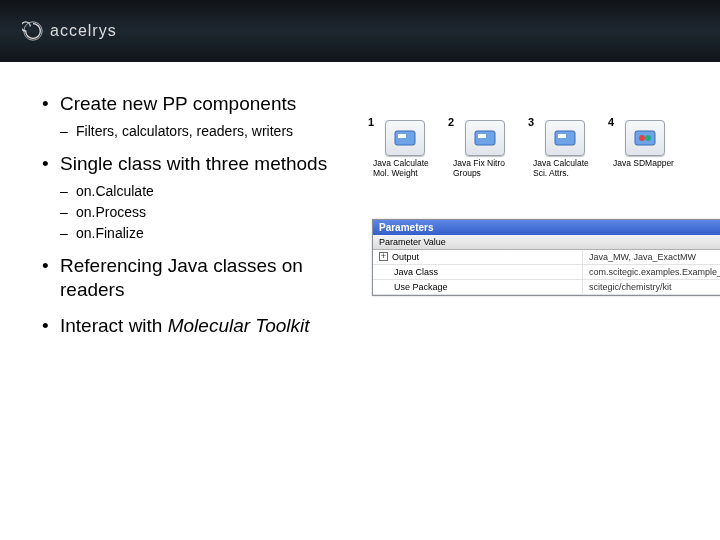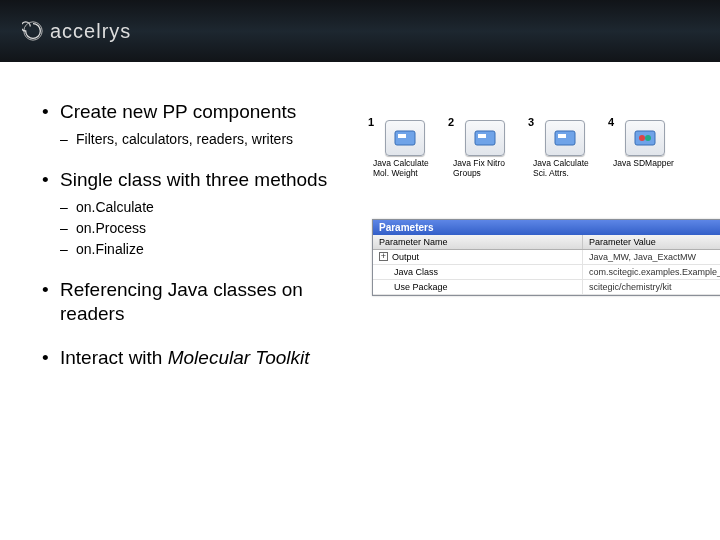--- a/index.html
+++ b/index.html
@@ -30,21 +30,21 @@
     box-sizing: border-box;
   }
   .title {
     font-size: 26px;
     font-weight: bold;
   }
   .brand {
     display: flex;
     align-items: center;
     gap: 6px;
-    font-size: 20px;
+    font-size: 16px;
     letter-spacing: 1px;
     color: #ddd;
   }
   .brand svg { flex: 0 0 auto; }
   
   .body {
     display: flex;
     padding: 18px 22px 0 42px;
     box-sizing: border-box;
     height: calc(100% - 62px);
@@ -53,21 +53,21 @@
   .rightcol { flex: 1; padding-top: 40px; }
   
   ul.lvl1 {
     margin: 0;
     padding: 0;
     list-style: none;
   }
   ul.lvl1 > li {
     position: relative;
     padding-left: 18px;
-    margin: 20px 0 6px 0;
+    margin: 12px 0 6px 0;
     font-size: 19px;
     line-height: 1.25;
   }
   ul.lvl1 > li::before {
     content: "•";
     position: absolute;
     left: 0;
     top: 0;
     color: #000;
   }
@@ -273,21 +273,20 @@
                 <circle cx="16" cy="11" r="3" fill="#2a8"></circle>
               </svg>
           </div>
           <div class="label">Java SDMapper</div>
         </div>
       </div>
 
       <div class="param-panel">
         <div class="param-titlebar">Parameters</div>
         <div class="param-headers">
-          <div class="col-name">Parameter Name</div>
           <div class="col-value">Parameter Value</div>
         </div>
         <div class="param-row">
           <div class="name">
             <span class="tree-toggle">+</span>
             <span>Output</span>
           </div>
           <div class="value">Java_MW, Java_ExactMW</div>
         </div>
         <div class="param-row">

